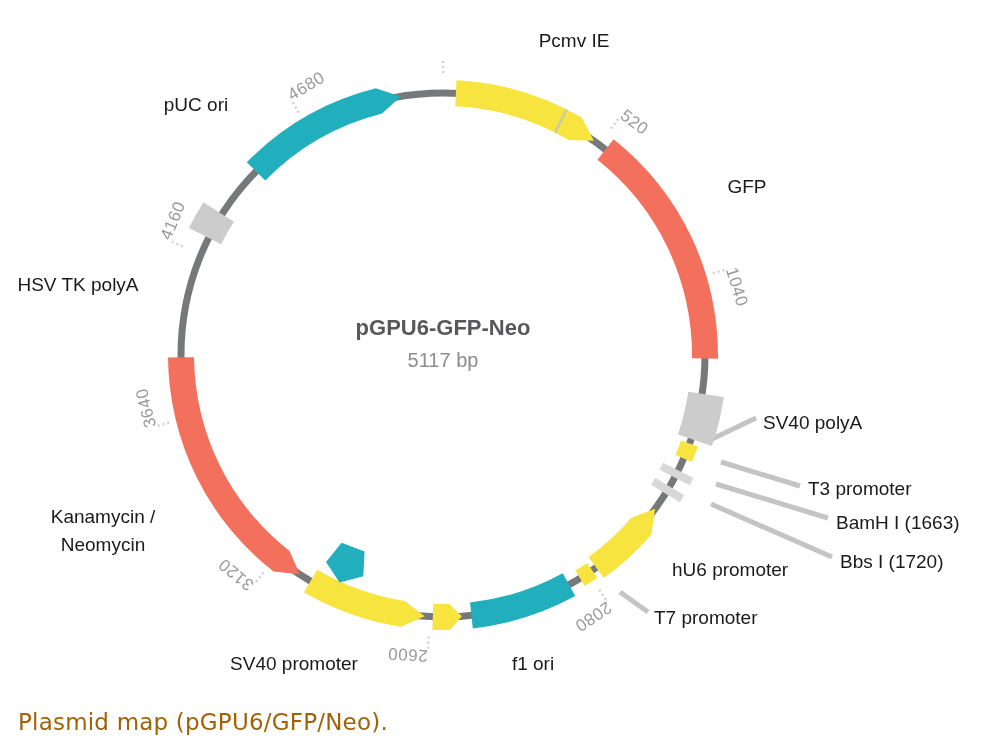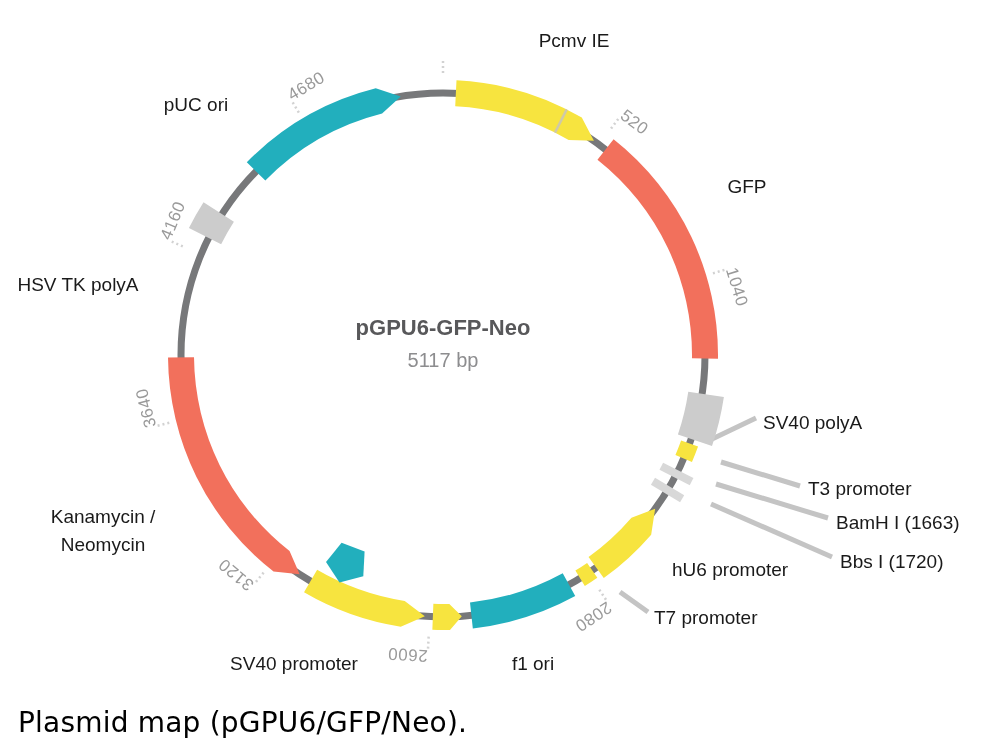--- a/index.html
+++ b/index.html
@@ -66,22 +66,22 @@
   }
   #caption {
     position: absolute;
     left: 18px;
     top: 700px;
     width: 946px;
     height: 44px;
     display: flex;
     align-items: center;
     font-family: "DejaVu Sans", sans-serif;
-    font-size: 28px;
-    color: #000000;
+    font-size: 23px;
+    color: #a16207;
     letter-spacing: 0.2px;
   }
 </style>
 </head>
 <body>
 
 <div id="figure">
   <svg id="plasmid-svg" viewBox="0 0 982 700">
     <g id="backbone-layer">
         <circle cx="443" cy="355" r="262" class="backbone"></circle>

